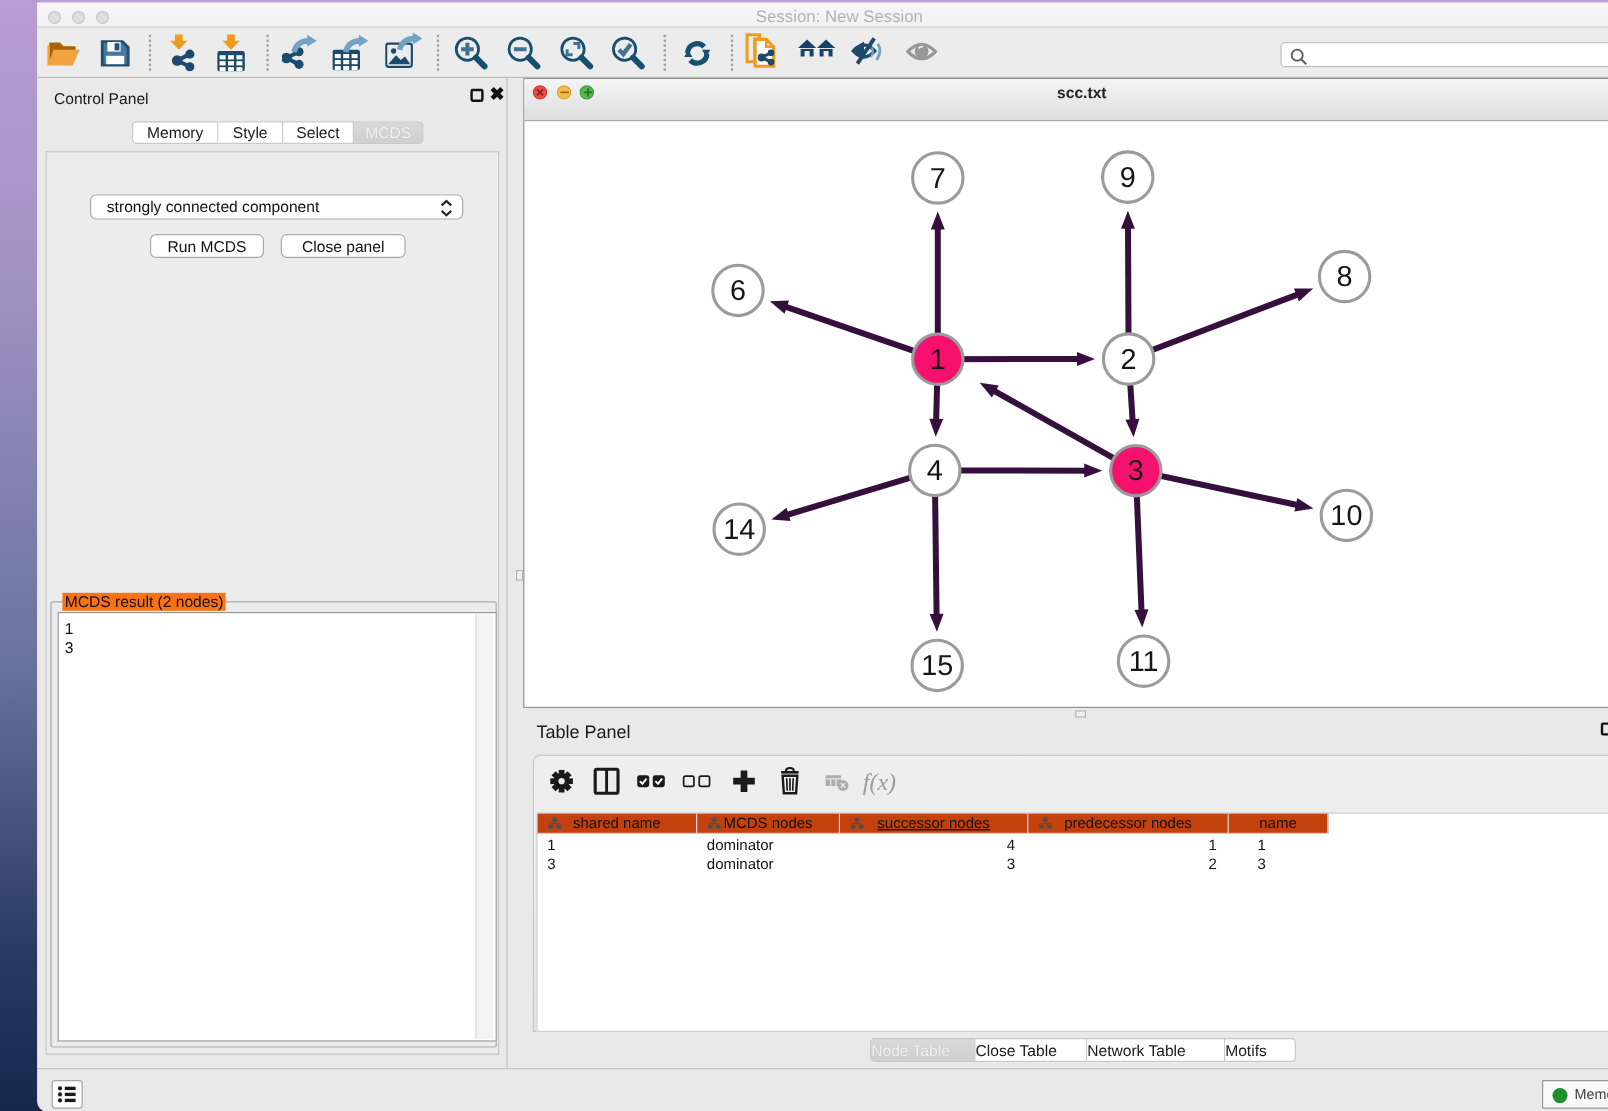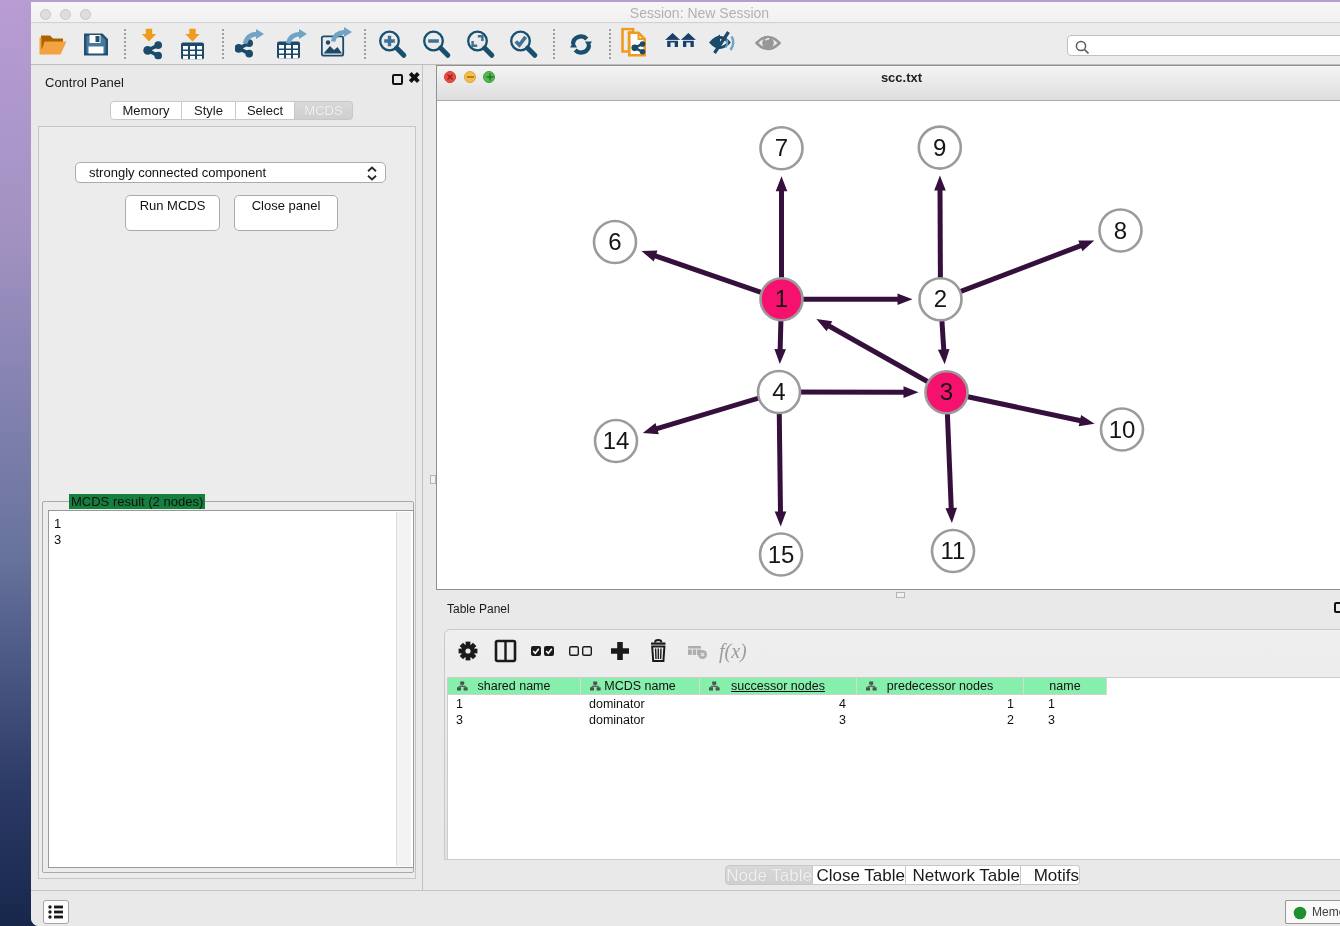--- a/index.html
+++ b/index.html
@@ -31,26 +31,26 @@
 .tab { position:absolute; top:36px; height:19px; background:#fff;
   border:1px solid #c8c8c8; font-size:13px; color:#1a1a1a; text-align:center;
   line-height:18px; }
 #subpanel { position:absolute; left:7px; top:61px; width:378px; height:753px;
   border:1px solid #c6c6c6; background:#ececec; }
 #optlabel { position:absolute; left:0; top:74px; width:100%; text-align:center;
   font-size:13px; color:#111; }
 #combo { position:absolute; left:44px; top:97px; width:311px; height:21px;
   background:#fff; border:1px solid #ababab; border-radius:5px;
   font-size:13px; color:#111; line-height:20px; padding-left:13px; }
-.btn { position:absolute; top:130px; height:36px; background:#fff;
+.btn { position:absolute; top:130px; height:20px; background:#fff;
   border:1px solid #ababab; border-radius:5px; font-size:13px; color:#111;
   text-align:center; line-height:19px; }
 #fieldset { position:absolute; left:11px; top:436px; width:372px; height:372px;
   border:1px solid #a9a9a9; border-radius:2px; }
-#fslabel { position:absolute; left:26px; top:-8px; background:#15803d;
+#fslabel { position:absolute; left:9px; top:-8px; background:#f97316;
   font-size:13px; color:#111; padding:0 2px; }
 #fswhite { position:absolute; left:5px; top:8px; width:366px; height:358px;
   background:#fff; border:1px solid #999; font-size:13px; color:#111;
   padding:5px 0 0 5px; line-height:15.5px; }
 #fsscroll { position:absolute; right:2px; top:1px; width:15px; height:354px;
   background:#f3f3f3; border-left:1px solid #dcdcdc; }
 
 #vsplit { position:absolute; left:393px; top:63px; width:12px; height:825px; background:#e9e9e9; }
 #vhandle { position:absolute; left:6px; top:410px; width:6px; height:9px;
   background:#f1f1f1; border:1px solid #b5b5b5; }
@@ -60,32 +60,32 @@
 #nettitle { position:absolute; left:0; top:0; width:100%; height:35px;
   background:linear-gradient(#f4f4f4,#dedede); border-bottom:1px solid #ababab; }
 #netname { position:absolute; top:4px; width:100%; text-align:center;
   font-size:13px; font-weight:bold; color:#222; }
 .mc { position:absolute; top:5px; width:12px; height:12px; border-radius:50%; }
 #hsplit { position:absolute; left:405px; top:588px; width:932px; height:9px; background:#e9e9e9; }
 #hhandle { position:absolute; left:460px; top:2px; width:9px; height:6px;
   background:#f1f1f1; border:1px solid #b5b5b5; }
 
 #tpanel { position:absolute; left:405px; top:597px; width:932px; height:291px; background:#e9e9e9; }
-#tphead { position:absolute; left:11px; top:3px; font-size:12px; color:#1a1a1a; }
+#tphead { position:absolute; left:11px; top:3px; font-size:15px; color:#1a1a1a; }
 #tbox { position:absolute; left:8px; top:30px; width:917px; height:231px;
   background:linear-gradient(#efefef,#e2e2e2); border:1px solid #c9c9c9; border-radius:6px 6px 0 0; }
 #ttable { position:absolute; left:2px; top:47px; width:909px; height:183px;
   background:#fff; border:1px solid #cccccc; }
 #thead { position:absolute; left:0; top:0; width:659px; height:17px;
-  background:#86efac; border-bottom:1px solid #d0d0d0; }
+  background:#c2410c; border-bottom:1px solid #d0d0d0; }
 .hcell { position:absolute; top:0; height:17px; border-right:1px solid #d8d8d8;
   font-size:12.5px; color:#111; text-align:center; line-height:16px; }
 .rrow { position:absolute; font-size:12.5px; color:#111; }
 .btab { position:absolute; top:266px; height:20px; background:#fff;
-  border:1px solid #c8c8c8; font-size:17px; color:#1a1a1a; text-align:right;
+  border:1px solid #c8c8c8; font-size:13px; color:#1a1a1a; text-align:left;
   line-height:19px; }
 
 #statusbar { position:absolute; left:0; top:888px; width:1337px; height:36px;
   background:#e9e9e9; border-top:1px solid #c4c4c4; }
 #listbtn { position:absolute; left:12px; top:9px; width:26px; height:24px;
   background:#fdfdfd; border:1px solid #a5a5a5; border-radius:3px; }
 #membtn { position:absolute; left:1254px; top:9px; width:75px; height:24px;
   background:#f9f9f9; border:1px solid #979797; border-radius:1px;
   font-size:12px; color:#404040; }
 </style>
@@ -368,21 +368,21 @@
             <line x1="243" y1="19" x2="256" y2="19"></line>
             <line x1="247.3" y1="19" x2="247.3" y2="25"></line>
             <line x1="251.6" y1="19" x2="251.6" y2="25"></line>
           </g>
           <path d="M255.8 22.8 L259.2 26.2 M259.2 22.8 L255.8 26.2" stroke="#e9e9e9" stroke-width="1.2"></path>
           <text x="274" y="28" font-family="Liberation Serif, serif" font-style="italic" font-size="20" fill="#9c9c9c">f(x)</text>
         </svg>
       <div id="ttable">
         <div id="thead">
             <div class="hcell" style="left:0px; width:133px;">shared name</div>
-            <div class="hcell" style="left:133px; width:119px;">MCDS name</div>
+            <div class="hcell" style="left:133px; width:119px;">MCDS nodes</div>
             <div class="hcell" style="left:252px; width:157px;text-decoration:underline;">successor nodes</div>
             <div class="hcell" style="left:409px; width:167px;">predecessor nodes</div>
             <div class="hcell" style="left:576px; width:83px;">name</div>
             <svg style="position:absolute;left:0;top:0;pointer-events:none" width="660" height="17" viewBox="0 0 660 17">
               <g fill="#4f4f4f">
                 <rect x="12.2" y="3.5" width="4" height="3.2"></rect>
                 <rect x="9" y="9.3" width="4" height="3.2"></rect>
                 <rect x="15.6" y="9.3" width="4" height="3.2"></rect>
               </g>
               <path d="M14.2 6.5 L14.2 8.3 M11 9.5 L11 8.3 L17.6 8.3 L17.6 9.5" stroke="#4f4f4f" stroke-width="1" fill="none"></path>

